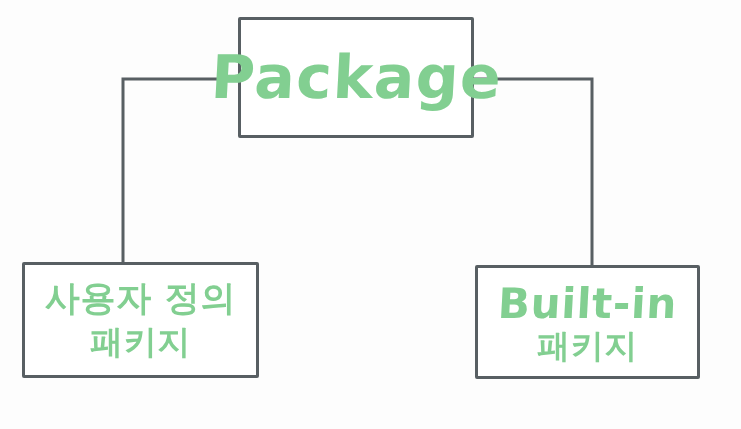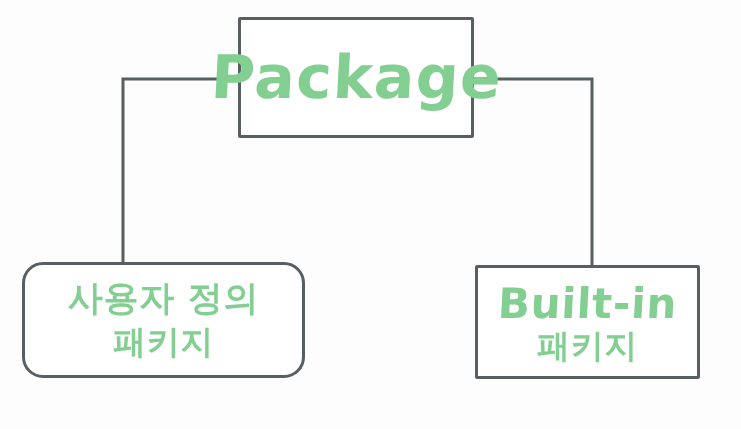--- a/index.html
+++ b/index.html
@@ -58,23 +58,22 @@
     height: 121px;
   }
   #node-package .node-label {
     font-size: 60px;
     transform: skewX(-3deg);
   }
   
   #node-user-defined {
     left: 22px;
     top: 262px;
-    width: 283px;
+    width: 237px;
     height: 116px;
-    border-radius: 21px;
   }
   #node-user-defined .line-1 { font-size: 35px; }
   #node-user-defined .line-2 { font-size: 33px; margin-top: 6px; }
   
   #node-built-in {
     left: 475px;
     top: 265px;
     width: 225px;
     height: 114px;
   }

